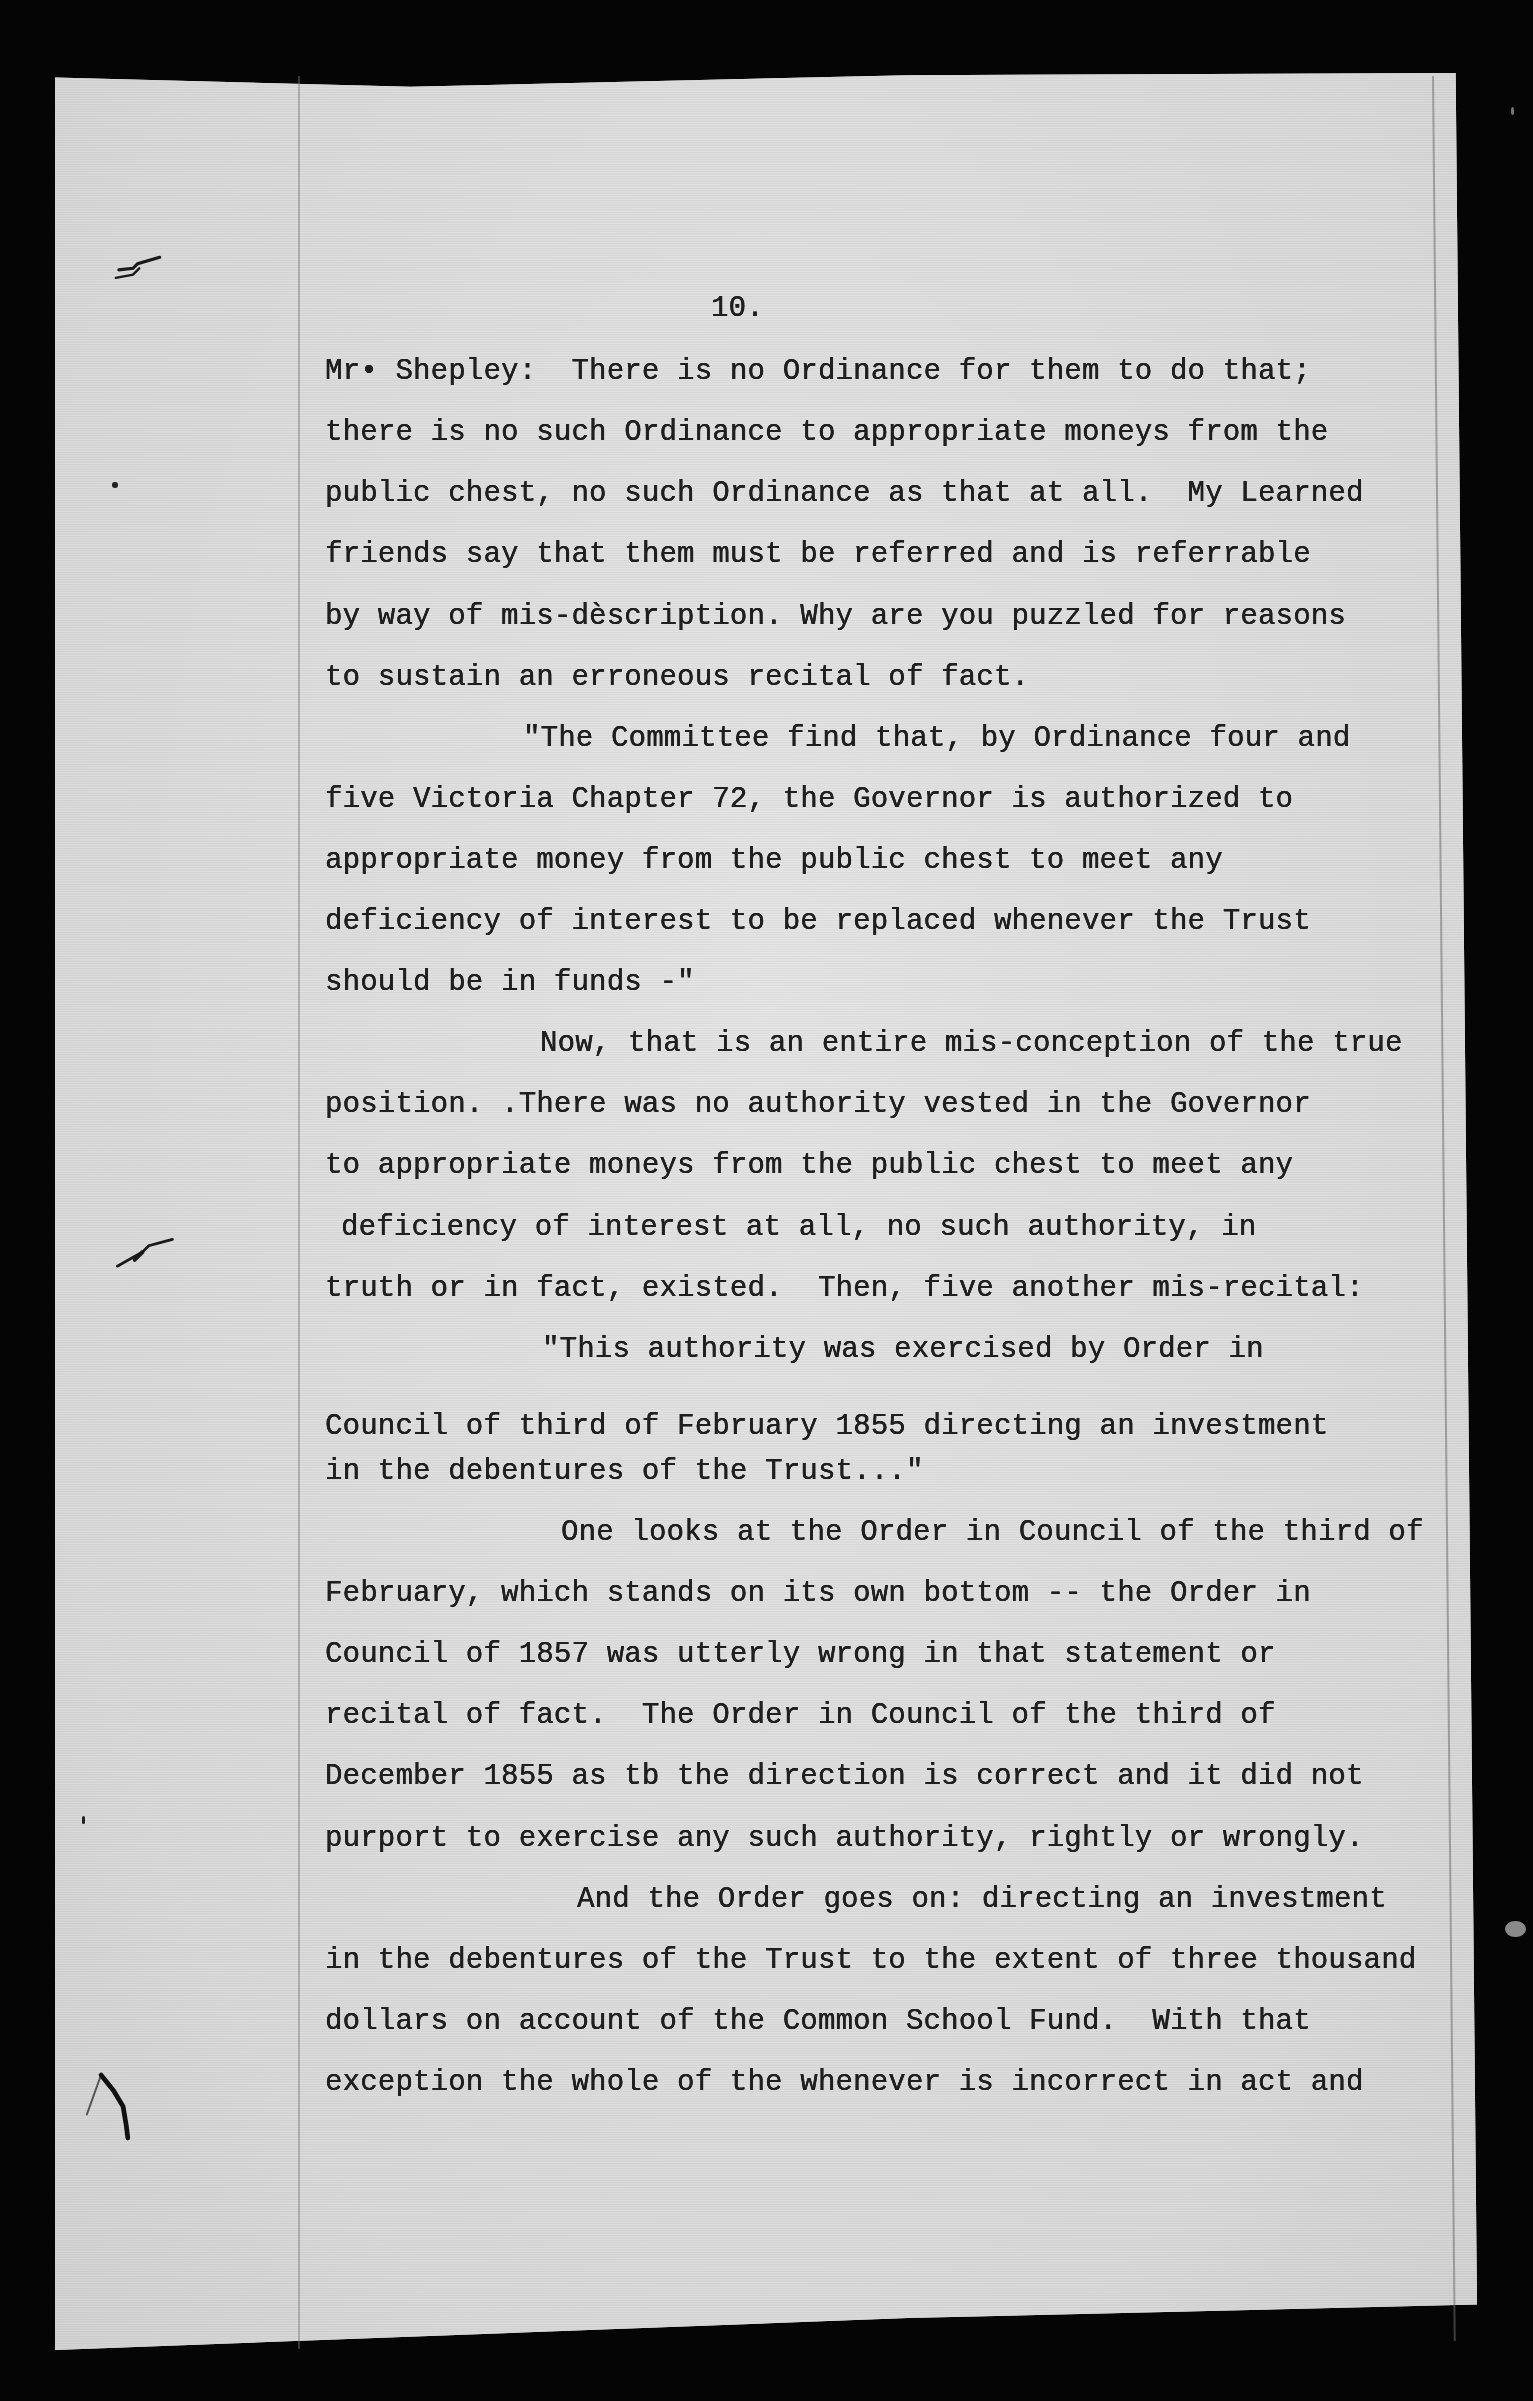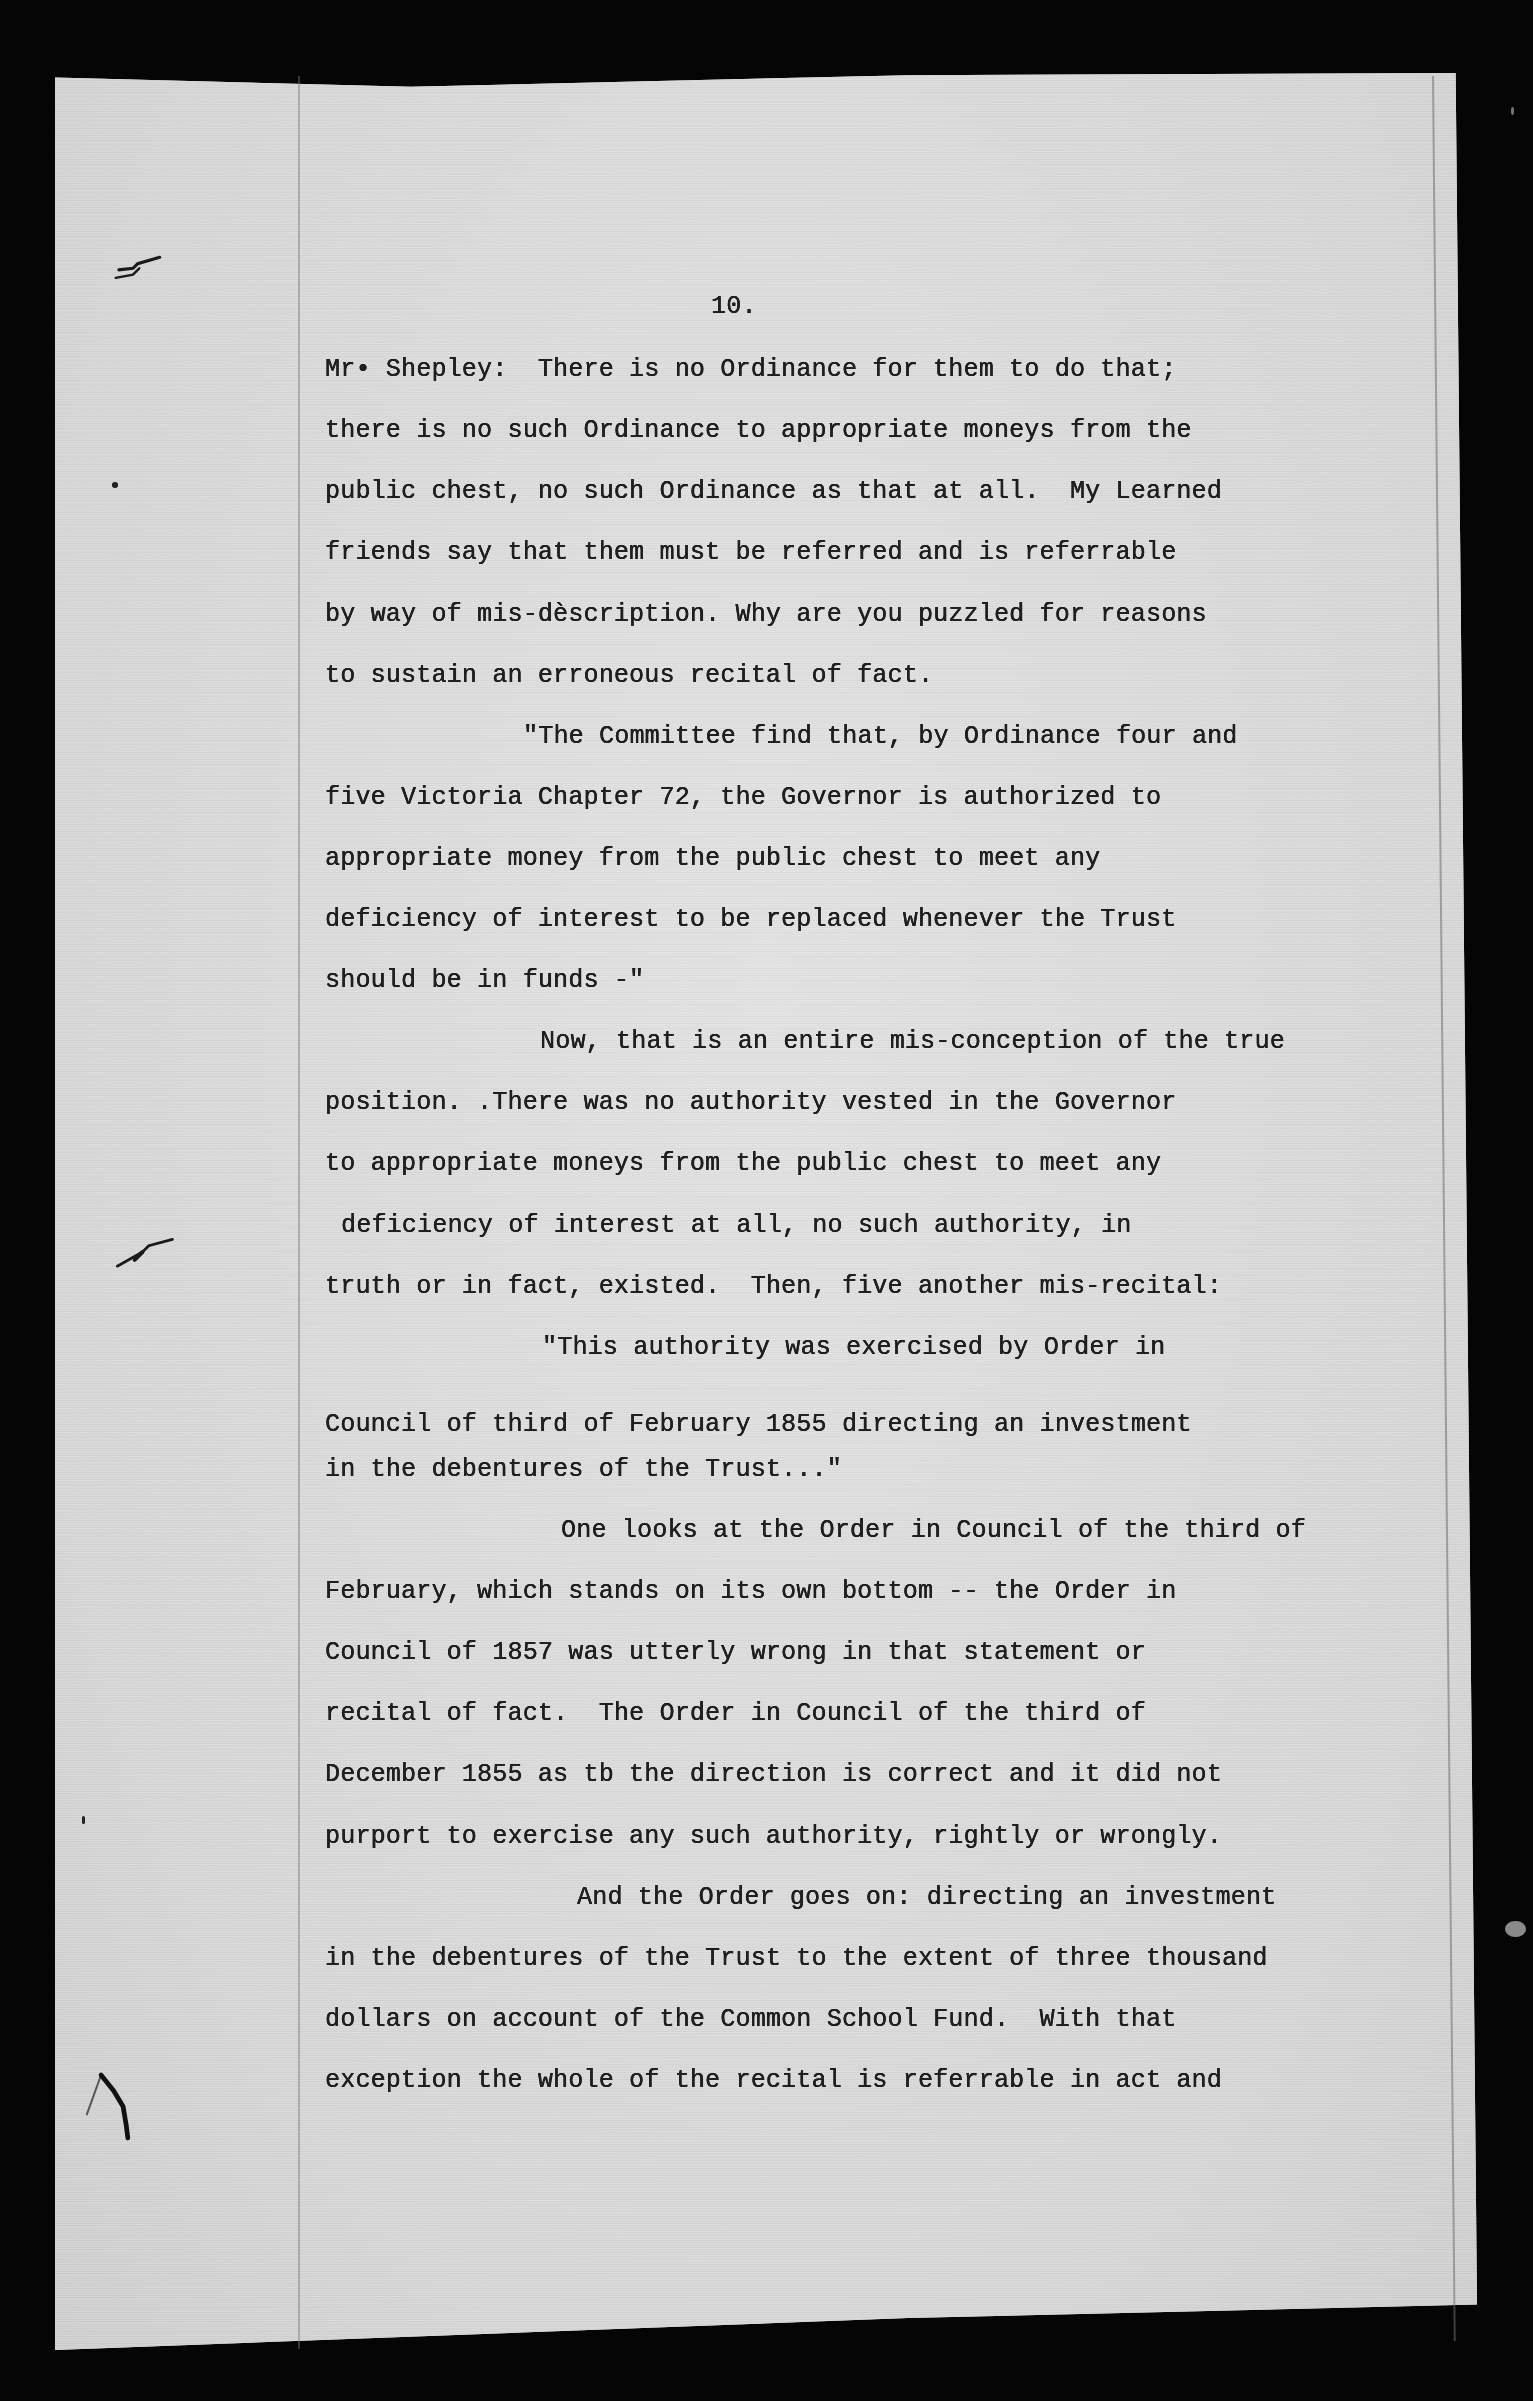--- a/index.html
+++ b/index.html
@@ -45,21 +45,21 @@
       top: 76px;
       width: 2.4px;
       height: 2265px;
       background: rgba(110,110,110,0.55);
       transform: rotate(-0.55deg);
       transform-origin: top left;
     }
     .type {
       position: absolute;
       font-family: "Liberation Mono", "DejaVu Sans Mono", monospace;
-      font-size: 25px;
+      font-size: 29px;
       line-height: 1;
       color: #1f1f1f;
       white-space: pre;
       letter-spacing: 0.2px;
       text-shadow: 0 0 0.5px #222, 0.3px 0 0 #333;
     }
     .page-number { left: 711px; top: 294px; }
     .line { left: 325px; }
     .mark {
       position: absolute;
@@ -121,15 +121,15 @@
     <div class="type line" style="top: 1457px; left: 325px;">in the debentures of the Trust..."</div>
     <div class="type line" style="top: 1518px; left: 561px;">One looks at the Order in Council of the third of</div>
     <div class="type line" style="top: 1579px; left: 325px;">February, which stands on its own bottom -- the Order in</div>
     <div class="type line" style="top: 1640px; left: 325px;">Council of 1857 was utterly wrong in that statement or</div>
     <div class="type line" style="top: 1701px; left: 325px;">recital of fact.  The Order in Council of the third of</div>
     <div class="type line" style="top: 1762px; left: 325px;">December 1855 as tb the direction is correct and it did not</div>
     <div class="type line" style="top: 1824px; left: 325px;">purport to exercise any such authority, rightly or wrongly.</div>
     <div class="type line" style="top: 1885px; left: 577px;">And the Order goes on: directing an investment</div>
     <div class="type line" style="top: 1946px; left: 325px;">in the debentures of the Trust to the extent of three thousand</div>
     <div class="type line" style="top: 2007px; left: 325px;">dollars on account of the Common School Fund.  With that</div>
-    <div class="type line" style="top: 2068px; left: 325px;">exception the whole of the recital is referrable in act and</div>
+    <div class="type line" style="top: 2068px; left: 325px;">exception the whole of the whenever is incorrect in act and</div>
   </div>
 
 
 </body></html>

